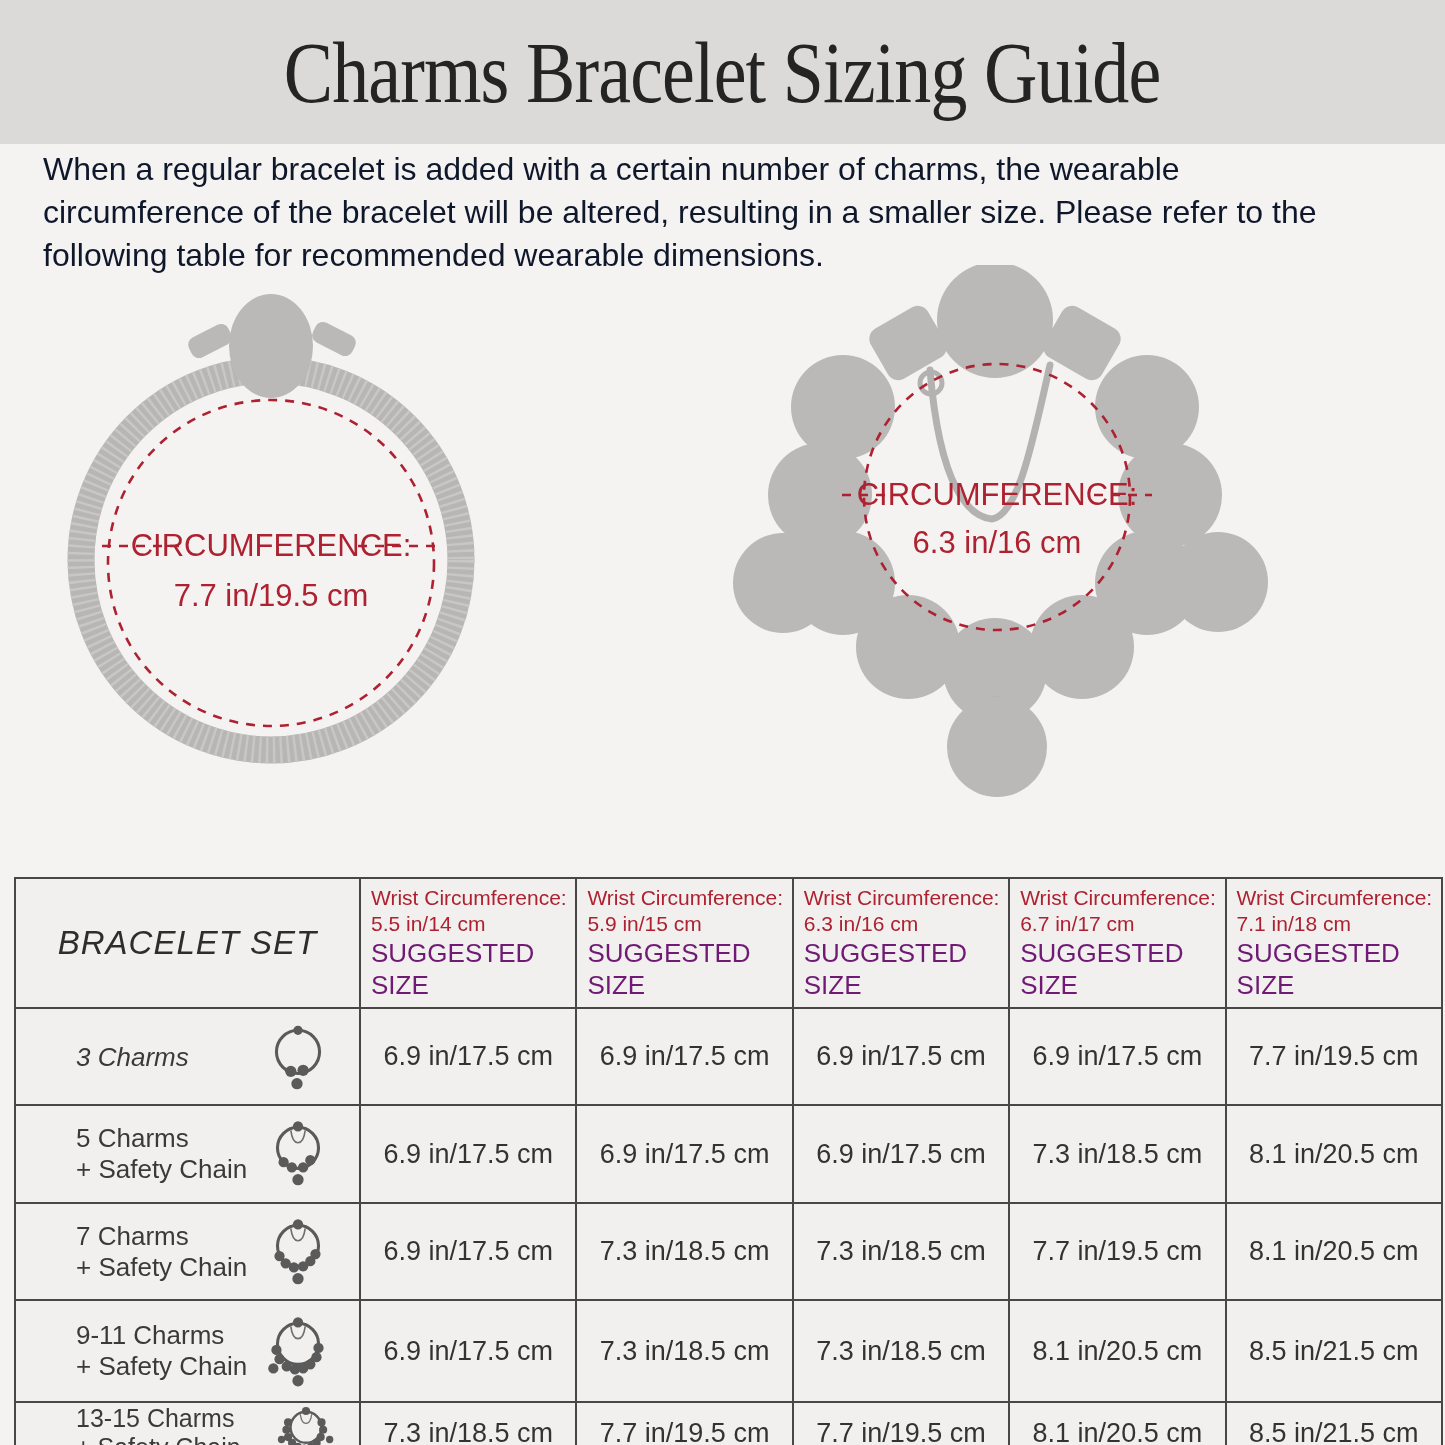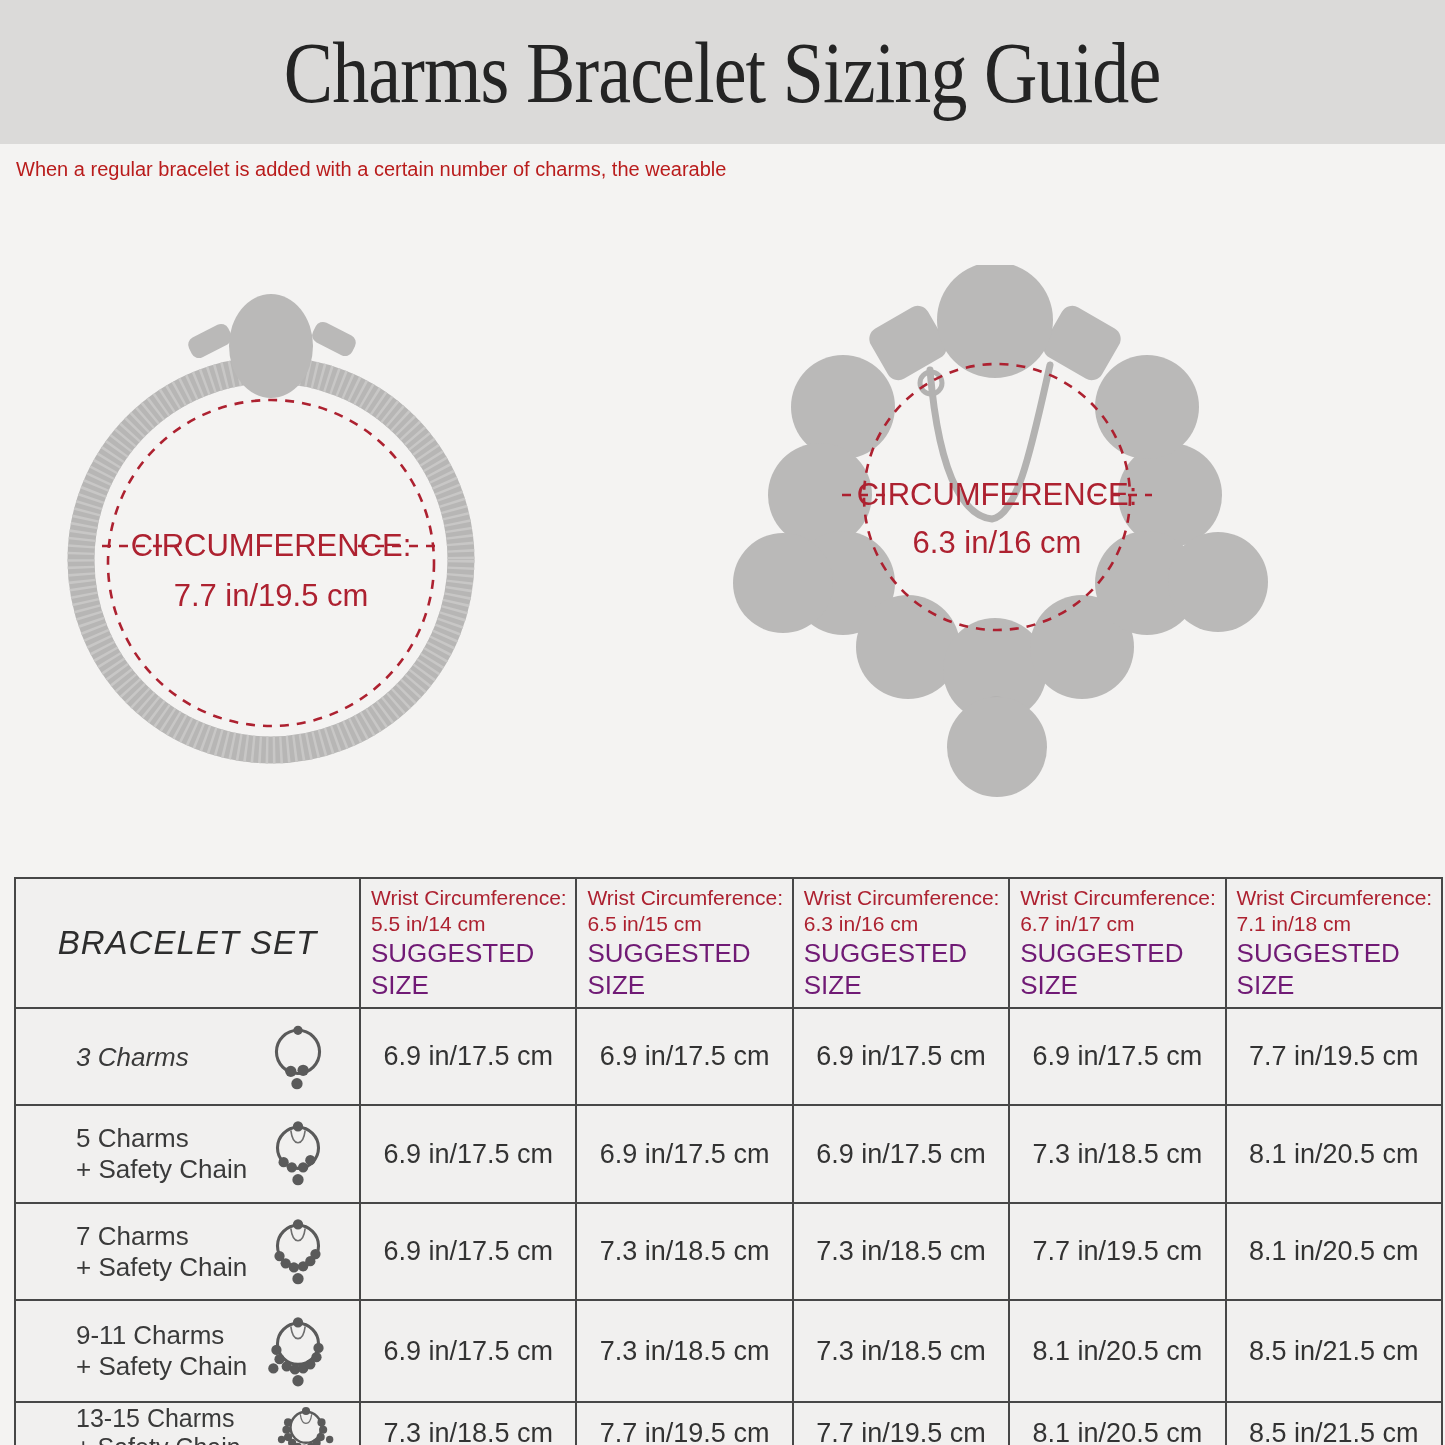--- a/index.html
+++ b/index.html
@@ -14,22 +14,22 @@
     position:absolute;left:0;top:0;width:1445px;height:144px;
     background:#dbdad9;display:flex;align-items:center;justify-content:center;
   }
   .title-band h1{
     margin:0;font-family:"Liberation Serif", serif;font-weight:500;
     font-size:84px;color:#242424;letter-spacing:-1px;
     transform:scale(0.88,1.04);transform-origin:center;white-space:nowrap;
   }
   
   .intro{
-    position:absolute;left:16px;top:148px;width:1400px;
-    font-size:20px;line-height:43px;color:#b91c1c;
+    position:absolute;left:43px;top:148px;width:1400px;
+    font-size:32px;line-height:43px;color:#0f172a;
   }
   
   .fig{position:absolute;}
   .fig-left{left:20px;top:288px;}
   .fig-right{left:730px;top:265px;}
   .sil{fill:#bab9b8;}
   .ring{fill:none;stroke:#b7b6b5;}
   .braid{fill:none;stroke:#c8c7c6;}
   .chain{fill:none;stroke:#b3b2b1;}
   .dash-red{fill:none;stroke:#ad2130;stroke-width:2.6;}
@@ -62,20 +62,22 @@
 </style>
 </head>
 <body>
 
 <div class="title-band">
   <h1>Charms Bracelet Sizing Guide</h1>
 </div>
 
 <div class="intro">
   <div>When a regular bracelet is added with a certain number of charms, the wearable</div>
+  <div>circumference of the bracelet will be altered, resulting in a smaller size. Please refer to the</div>
+  <div>following table for recommended wearable dimensions.</div>
 </div>
 
 <svg class="fig fig-left" width="520" height="500" viewBox="0 0 520 500">
 
   <circle class="ring" cx="251" cy="272" r="190" stroke-width="27"></circle>
   <circle class="braid" cx="251" cy="272" r="190" stroke-width="27" stroke-dasharray="2.5 4.5"></circle>
 
   <rect class="sil" x="168" y="42" width="44" height="22" rx="8" transform="rotate(-27 190 53)"></rect>
   <rect class="sil" x="292" y="40" width="44" height="22" rx="8" transform="rotate(27 314 51)"></rect>
 
@@ -142,21 +144,21 @@
     <th class="head-cell">
       <div class="head-inner">
         <span class="wrist-line">Wrist Circumference:</span>
         <span class="wrist-line">5.5 in/14 cm</span>
         <span class="sugg-line">SUGGESTED SIZE</span>
       </div>
     </th>
     <th class="head-cell">
       <div class="head-inner">
         <span class="wrist-line">Wrist Circumference:</span>
-        <span class="wrist-line">6.5 in/15 cm</span>
+        <span class="wrist-line">5.9 in/15 cm</span>
         <span class="sugg-line">SUGGESTED SIZE</span>
       </div>
     </th>
     <th class="head-cell">
       <div class="head-inner">
         <span class="wrist-line">Wrist Circumference:</span>
         <span class="wrist-line">6.3 in/16 cm</span>
         <span class="sugg-line">SUGGESTED SIZE</span>
       </div>
     </th>

